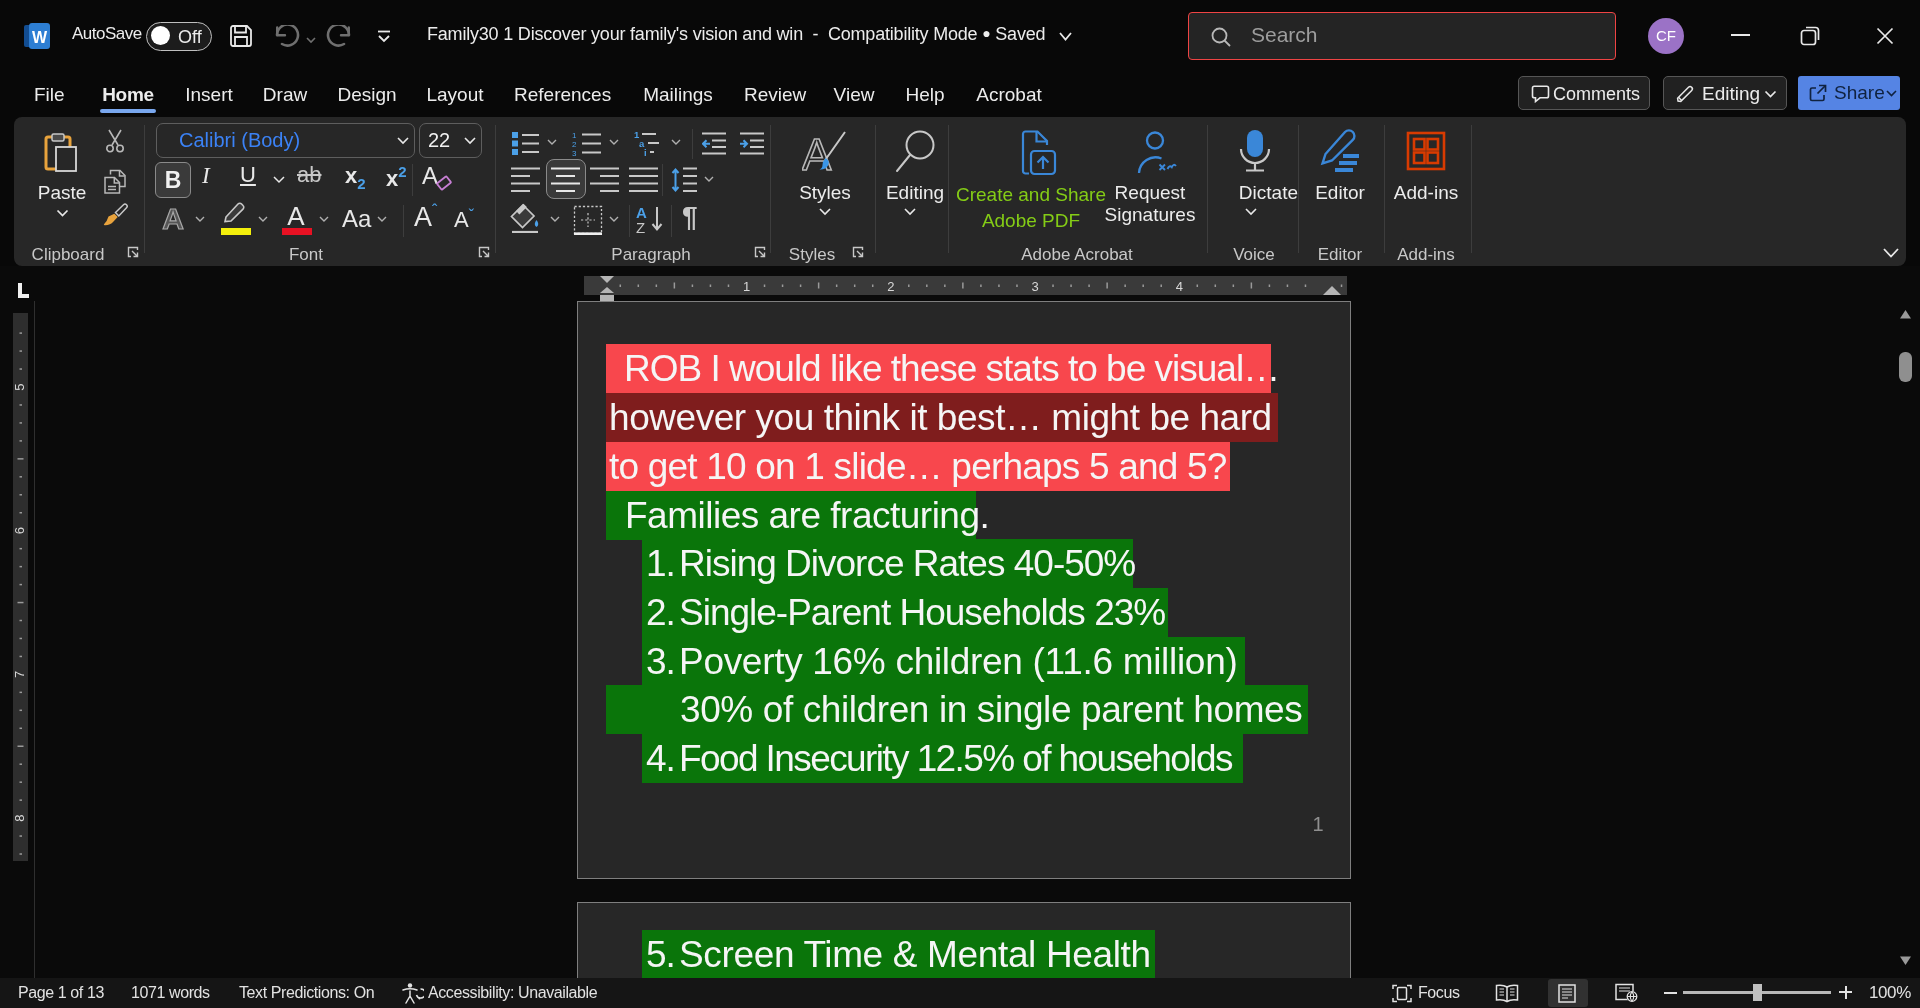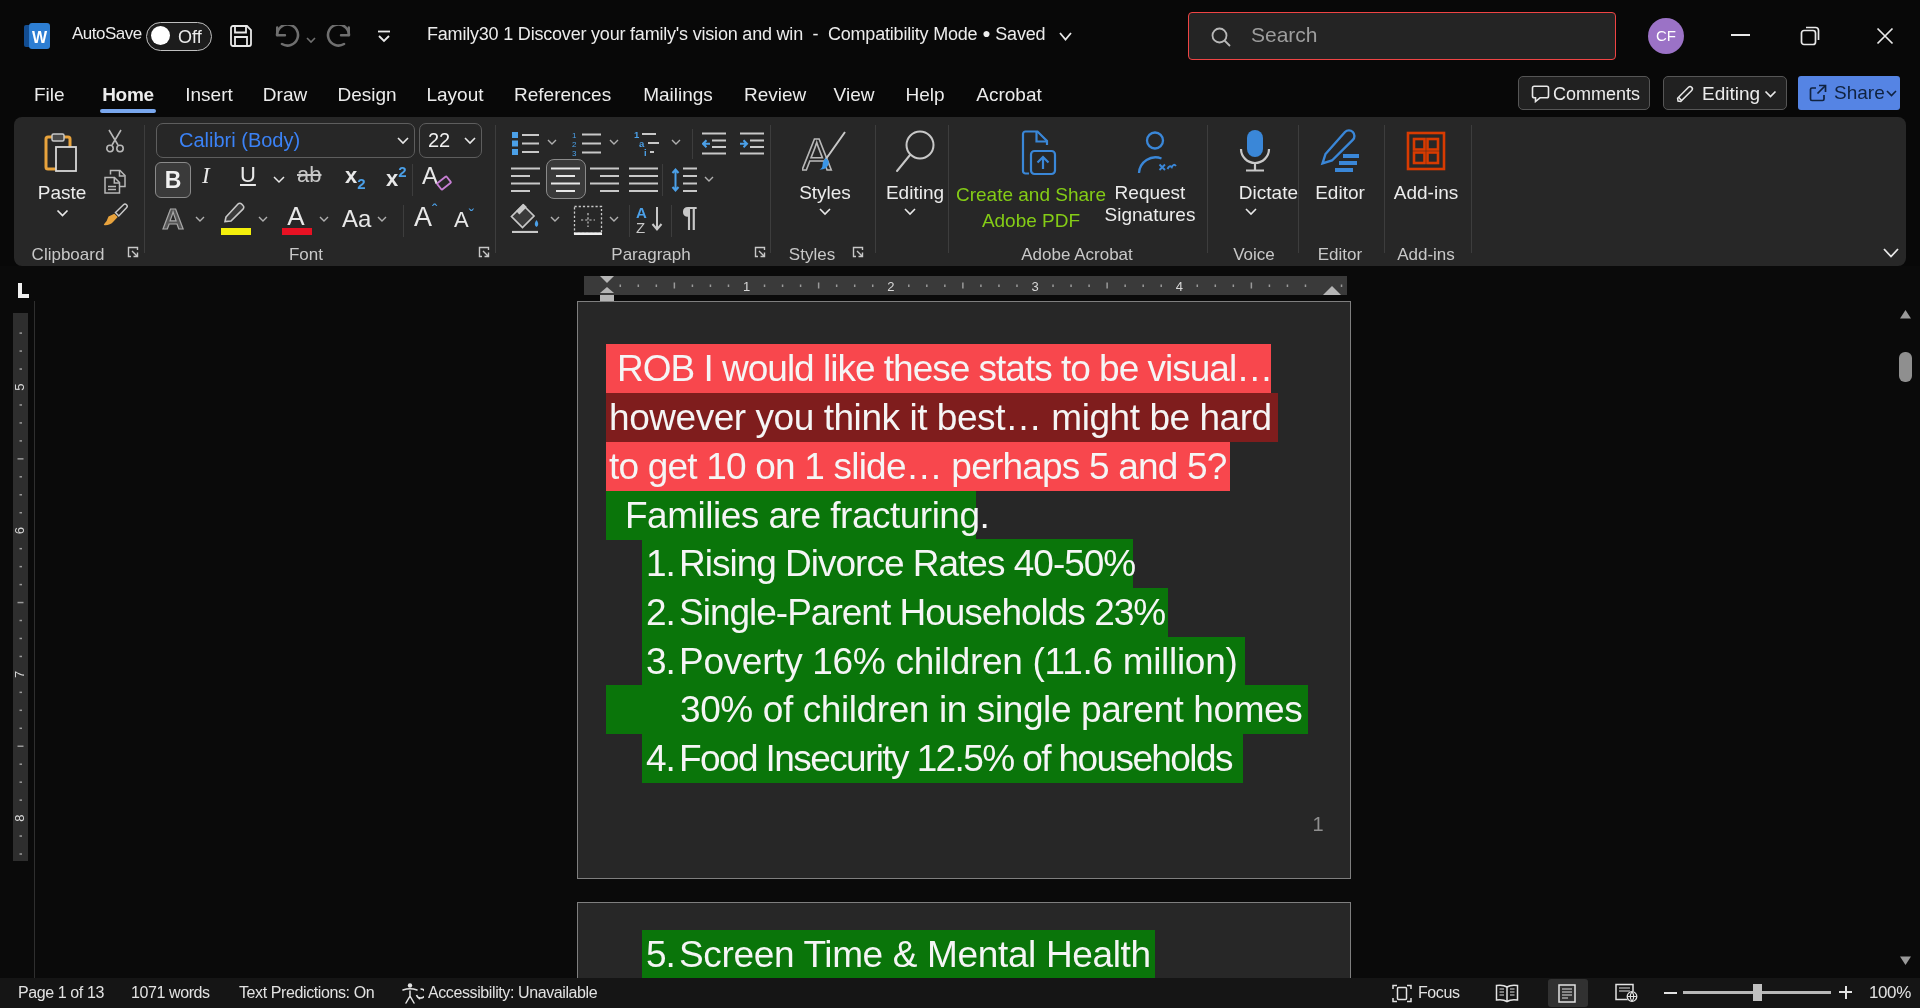--- a/index.html
+++ b/index.html
@@ -512,21 +512,21 @@
         <text x="7.5" y="74.00" font-size="13" fill="#d8d8d8" text-anchor="middle" font-family="Liberation Sans" transform="rotate(-90 7.5 74.00)" dominant-baseline="middle">5</text>
         <text x="7.5" y="217.70" font-size="13" fill="#d8d8d8" text-anchor="middle" font-family="Liberation Sans" transform="rotate(-90 7.5 217.70)" dominant-baseline="middle">6</text>
         <text x="7.5" y="361.40" font-size="13" fill="#d8d8d8" text-anchor="middle" font-family="Liberation Sans" transform="rotate(-90 7.5 361.40)" dominant-baseline="middle">7</text>
         <text x="7.5" y="505.10" font-size="13" fill="#d8d8d8" text-anchor="middle" font-family="Liberation Sans" transform="rotate(-90 7.5 505.10)" dominant-baseline="middle">8</text>
       </svg>
 
     <div class="page" style="left:577px;top:0;width:774px;height:578px"></div>
 
     <div class="page" style="left:577px;top:601px;width:774px;height:77px;border-bottom:none"></div>
 
-    <div class="dline" style="left:606px;top:43px;width:665px;background:#f8474d"><span style="margin-left:11px">ROB I would like these stats to be visual…</span></div>
+    <div class="dline" style="left:606px;top:43px;width:665px;background:#f8474d"><span style="margin-left:18px">ROB I would like these stats to be visual…</span></div>
     <div class="dline" style="left:606px;top:92px;width:672px;background:#7f1d1d"><span style="margin-left:3px;letter-spacing:-0.45px">however you think it best… might be hard</span></div>
     <div class="dline" style="left:606px;top:141px;width:624px;background:#f8474d"><span style="margin-left:3px;letter-spacing:-0.8px">to get 10 on 1 slide… perhaps 5 and 5?</span></div>
     <div class="dline" style="left:606px;top:190px;width:370px;background:#0a750a"><span style="margin-left:19px;letter-spacing:-0.5px">Families are fracturing.</span></div>
     <div class="dline" style="left:642px;top:238px;width:491px;background:#0a750a"><span style="margin-left:4px">1.</span><span class="abs" style="left:37px">Rising Divorce Rates 40-50%</span></div>
     <div class="dline" style="left:642px;top:287px;width:526px;background:#0a750a"><span style="margin-left:4px">2.</span><span class="abs" style="left:37px">Single-Parent Households 23%</span></div>
     <div class="dline" style="left:642px;top:336px;width:603px;background:#0a750a"><span style="margin-left:4px">3.</span><span class="abs" style="left:37px;letter-spacing:-0.3px">Poverty 16% children (11.6 million)</span></div>
     <div class="dline" style="left:606px;top:384px;width:702px;background:#0a750a">
         <span class="abs" style="left:74px;letter-spacing:-0.4px">30% of children in single parent homes</span>
       </div>
     <div class="dline" style="left:642px;top:433px;width:601px;background:#0a750a"><span style="margin-left:4px">4.</span><span class="abs" style="left:37px;letter-spacing:-1.6px">Food Insecurity 12.5% of households</span></div>

